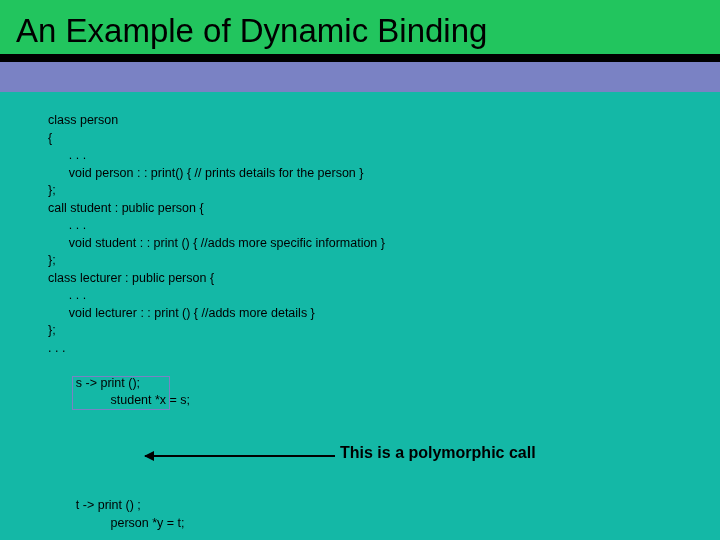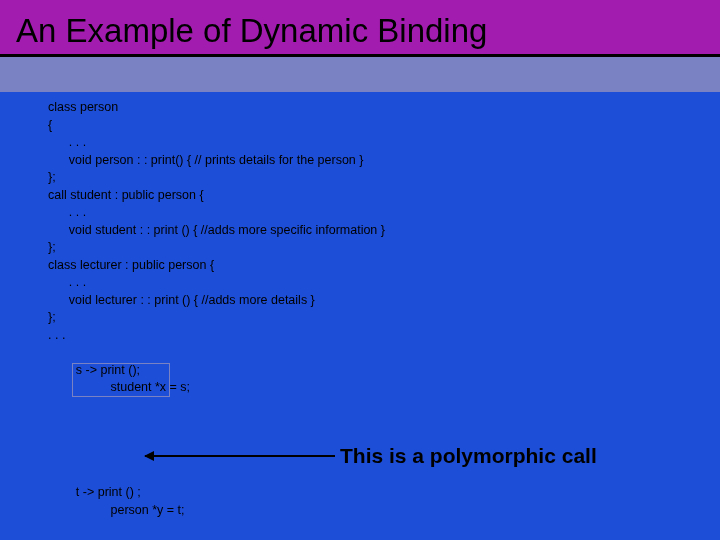--- a/index.html
+++ b/index.html
@@ -10,41 +10,41 @@
     font-family: Arial, Helvetica, sans-serif;
     overflow: hidden;
     position: relative;
   }
   .slide {
     position: absolute;
     top: 0; left: 0;
     width: 720px; height: 540px;
   }
   .title-region {
-    background: #a21caf;
+    background: #22c55e;
     padding: 12px 23px 4px 16px;
-    border-bottom: 3px solid #000000;
+    border-bottom: 8px solid #000000;
   }
   .title-text {
     font-size: 33px;
     font-weight: 400;
     color: #000;
   }
   .band {
     height: 26px;
     background: #7a82c4;
   }
   .content {
-    background: #1d4ed8;
+    background: #14b8a6;
     position: absolute;
     left: 0;
     right: 0;
     top: 92px;
     bottom: 0;
-    padding: 7px 14px 8px 48px;
+    padding: 20px 14px 8px 48px;
   }
   .code {
     font-family: Arial, Helvetica, sans-serif;
     font-size: 12.5px;
     color: #000;
     line-height: 1.4;
   }
   .code div { white-space: pre; }
   .overlap { position: relative; display: inline-block; }
   .overlap .box {
@@ -53,21 +53,21 @@
     top: 1px;
     width: 98px;
     height: 34px;
     border: 1px solid #7a82c4;
     pointer-events: none;
   }
   .annotation {
     position: absolute;
     left: 340px;
     top: 352px;
-    font-size: 21px;
+    font-size: 16px;
     font-weight: 700;
     color: #000;
   }
   .arrow {
     position: absolute;
     left: 145px;
     top: 363px;
     width: 190px;
     height: 2px;
     background: #000;

